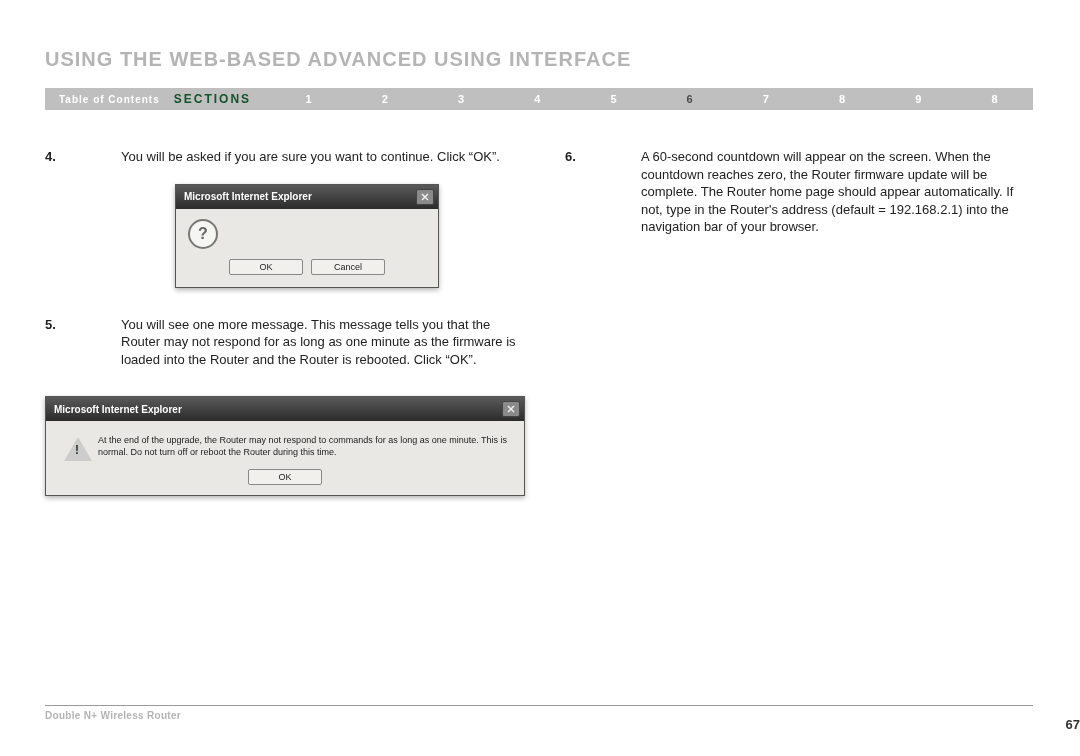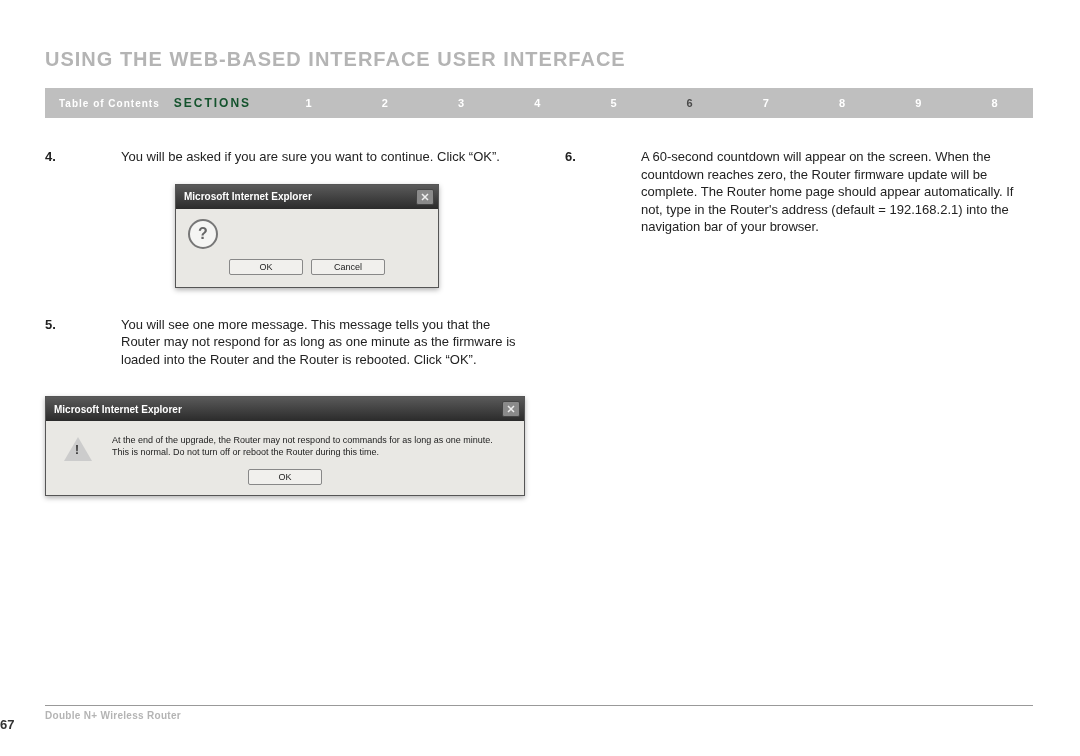--- a/index.html
+++ b/index.html
@@ -27,21 +27,21 @@
     font-weight: bold;
     letter-spacing: 1px;
     color: #b4b4b4;
   }
 
   .nav-bar {
     position: absolute;
     top: 88px;
     left: 45px;
     right: 47px;
-    height: 30px;
+    height: 22px;
     background: #bfbfbf;
     display: flex;
     align-items: center;
     font-size: 10px;
     font-weight: bold;
     letter-spacing: 1px;
   }
   .nav-toc {
     color: #ffffff;
     padding: 0 14px;
@@ -196,21 +196,21 @@
   .dialog2 {
     width: 478px;
     margin-left: 0;
     margin-top: 28px;
   }
   .dialog2 .dlg-body {
     padding: 14px 16px 10px 16px;
   }
   .dialog2 .dlg-row {
     align-items: flex-start;
-    gap: 14px;
+    gap: 0;
     font-size: 9px;
     line-height: 1.3;
   }
   .dialog2 .dlg-buttons {
     margin-top: 6px;
   }
 
   .footer-line {
     position: absolute;
     left: 45px;
@@ -225,32 +225,32 @@
     font-size: 10px;
     font-weight: bold;
     color: #b4b4b4;
     letter-spacing: 0.3px;
   }
   .footer-page {
     position: absolute;
     left: 0;
     right: 0;
     bottom: 24px;
-    text-align: left;
+    text-align: right;
     font-size: 13px;
     font-weight: bold;
     color: #333;
   }
 </style>
 </head>
 <body>
 
 <div class="page">
 
-  <div class="section-title">USING THE WEB-BASED INTERFACE USER INTERFACE</div>
+  <div class="section-title">USING THE WEB-BASED ADVANCED USING INTERFACE</div>
 
   <div class="nav-bar">
     <span class="nav-toc">Table of Contents</span>
     <span class="nav-sections">SECTIONS</span>
     <div class="nav-nums">
       <span class="nav-num">1</span>
       <span class="nav-num">2</span>
       <span class="nav-num">3</span>
       <span class="nav-num">4</span>
       <span class="nav-num">5</span>

